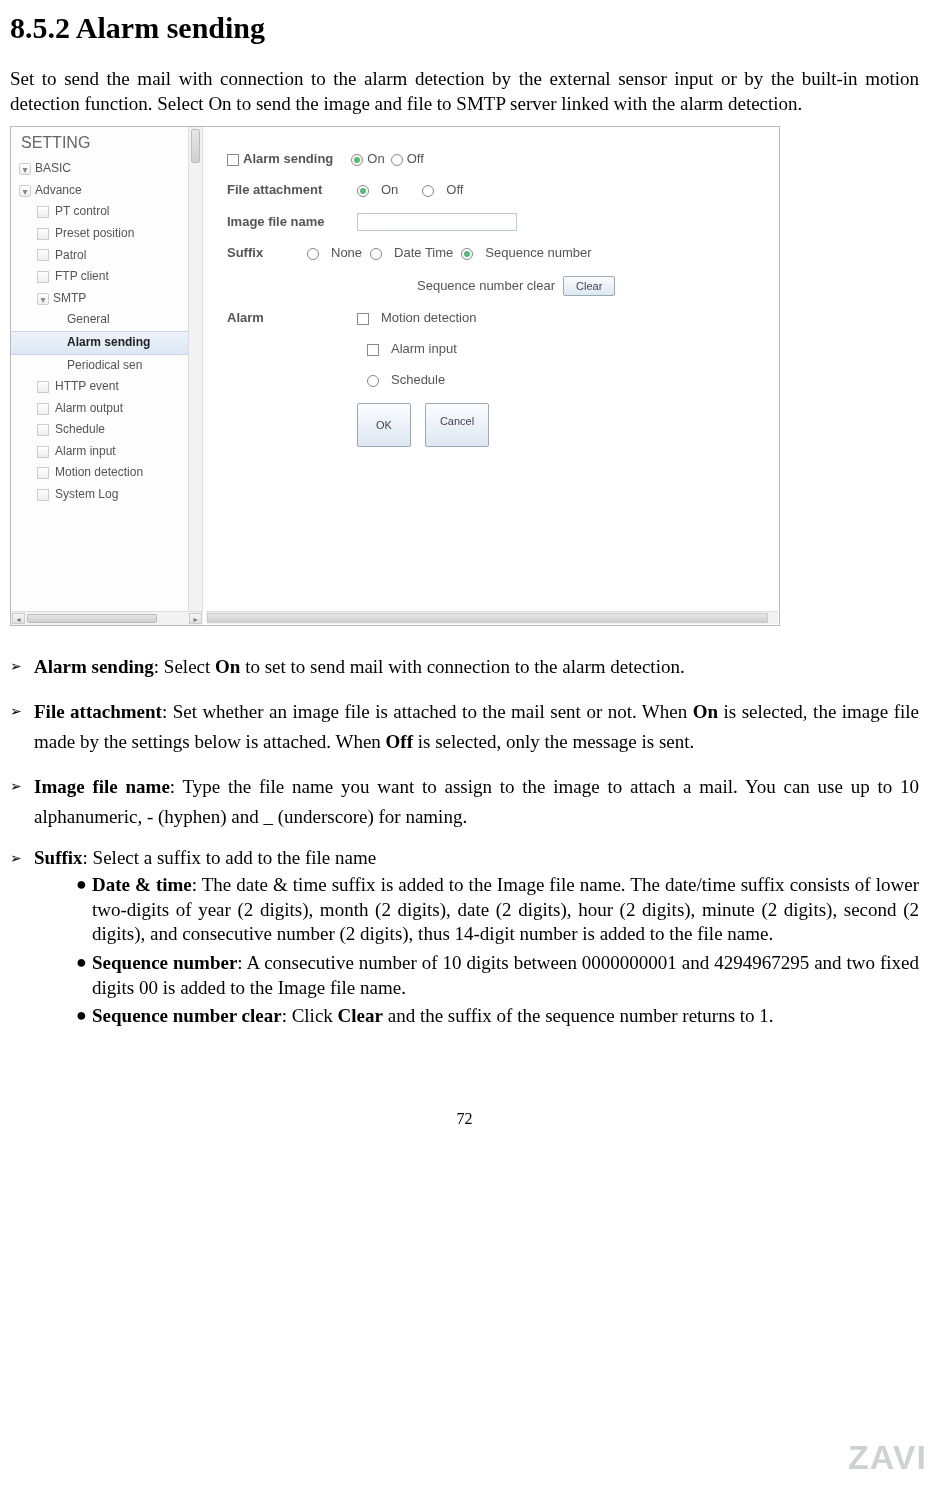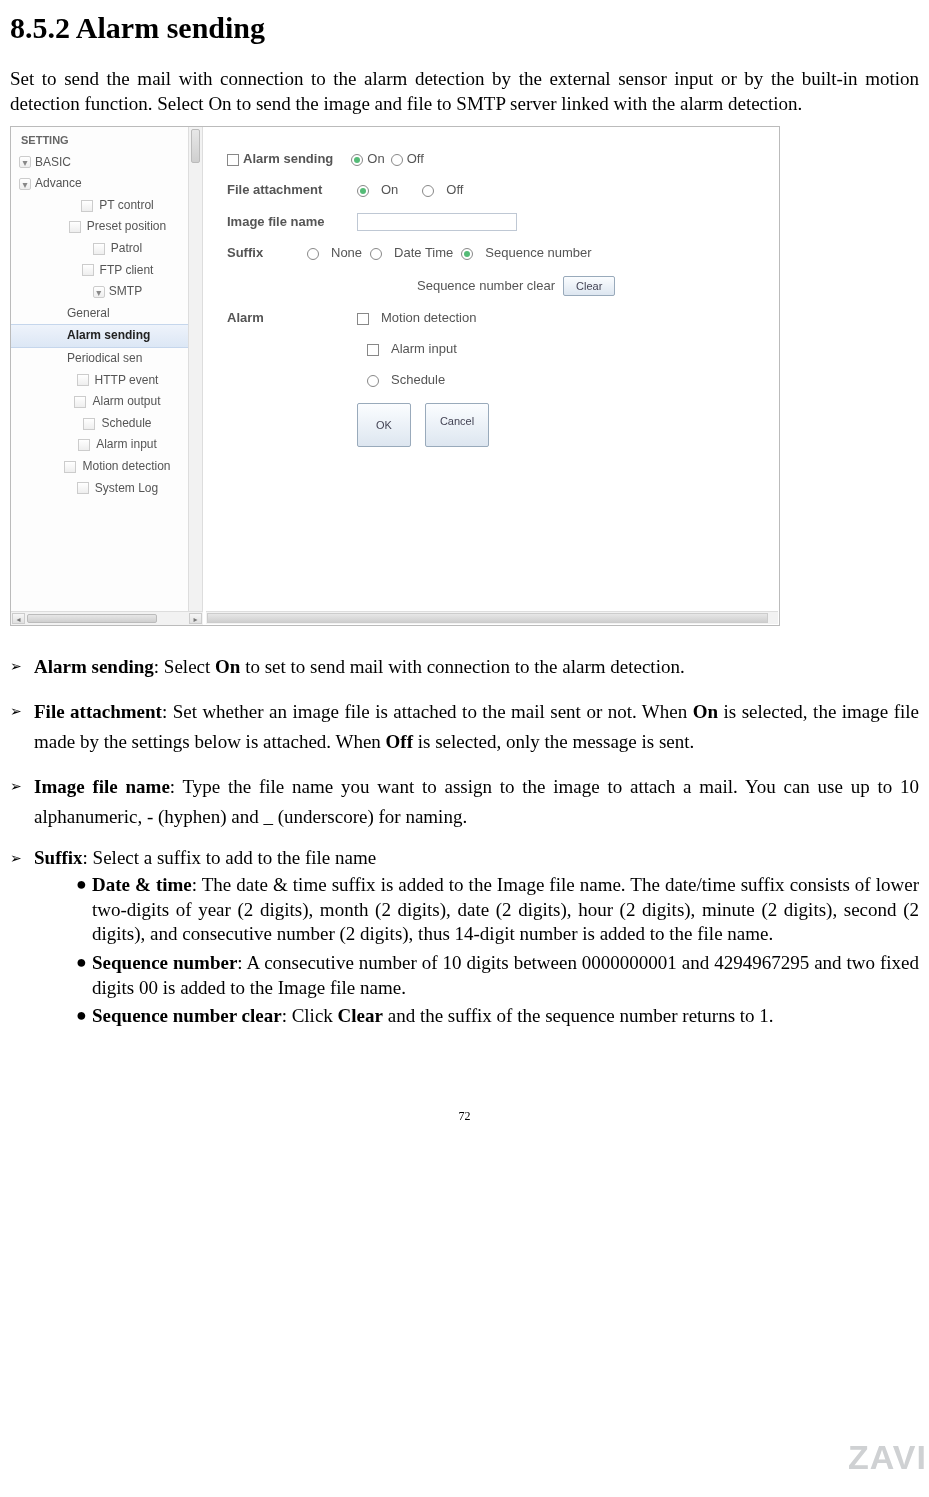--- a/index.html
+++ b/index.html
@@ -34,33 +34,33 @@
   }
   .ss-inner { display:flex; height:calc(100% - 14px); }
   .sidebar {
     width: 192px;
     border-right: 1px solid #ddd;
     background: #fdfdfd;
     overflow: hidden;
     position: relative;
   }
   .sidebar-title {
-    font-weight: bold;
+    font-weight: normal;
     color: #666;
     padding: 6px 8px 4px 10px;
-    font-size: 11px;
+    font-size: 16px;
   }
   .tree-item {
     display:flex; align-items:center;
     padding: 3px 4px 3px 8px;
     font-size: 12px;
     color:#555;
     cursor: pointer;
   }
-  .tree-item.level2 { padding-left: 26px; justify-content: center; }
+  .tree-item.level2 { padding-left: 26px; }
   .tree-item.level3 { padding-left: 56px; }
   .tree-item .arr {
     display:inline-block; width:12px; height:12px;
     margin-right:4px;
     font-size:10px; line-height:12px; text-align:center;
     color:#888; border:1px solid #ccc; border-radius:2px;
     background: linear-gradient(#fff,#eee);
   }
   .tree-item .page {
     display:inline-block; width:12px; height:12px; margin-right:6px;
@@ -136,21 +136,21 @@
   .def-list { margin-top: 4px; }
   .def-list .item { margin: 10px 0 14px 0; padding-left: 24px; position:relative; text-align:justify; line-height:1.6;}
   .def-list .item .tri {
     position:absolute; left:0; top:4px; font-size:14px; color:#000;
   }
   .sub-list { margin-left: 46px; margin-top:2px;}
   .sub-list .sub { position:relative; padding-left:12px; text-align:justify; margin-bottom:4px; line-height:1.3;}
   .sub-list .sub .dot { position:absolute; left:-4px; top:0; font-size:18px;}
   b { font-weight:bold; }
 
-  .pagenum { text-align:center; margin-top:80px; font-size:12px;}
+  .pagenum { text-align:center; margin-top:80px; font-size:16px;}
   .watermark {
     position:fixed; right:2px; bottom:18px;
     font-family: Arial, sans-serif; font-size:34px; font-weight:bold;
     color:#cfd1d3; letter-spacing:1px;
   }
 </style>
 </head>
 <body>
 
 <h2>8.5.2 Alarm sending</h2>

